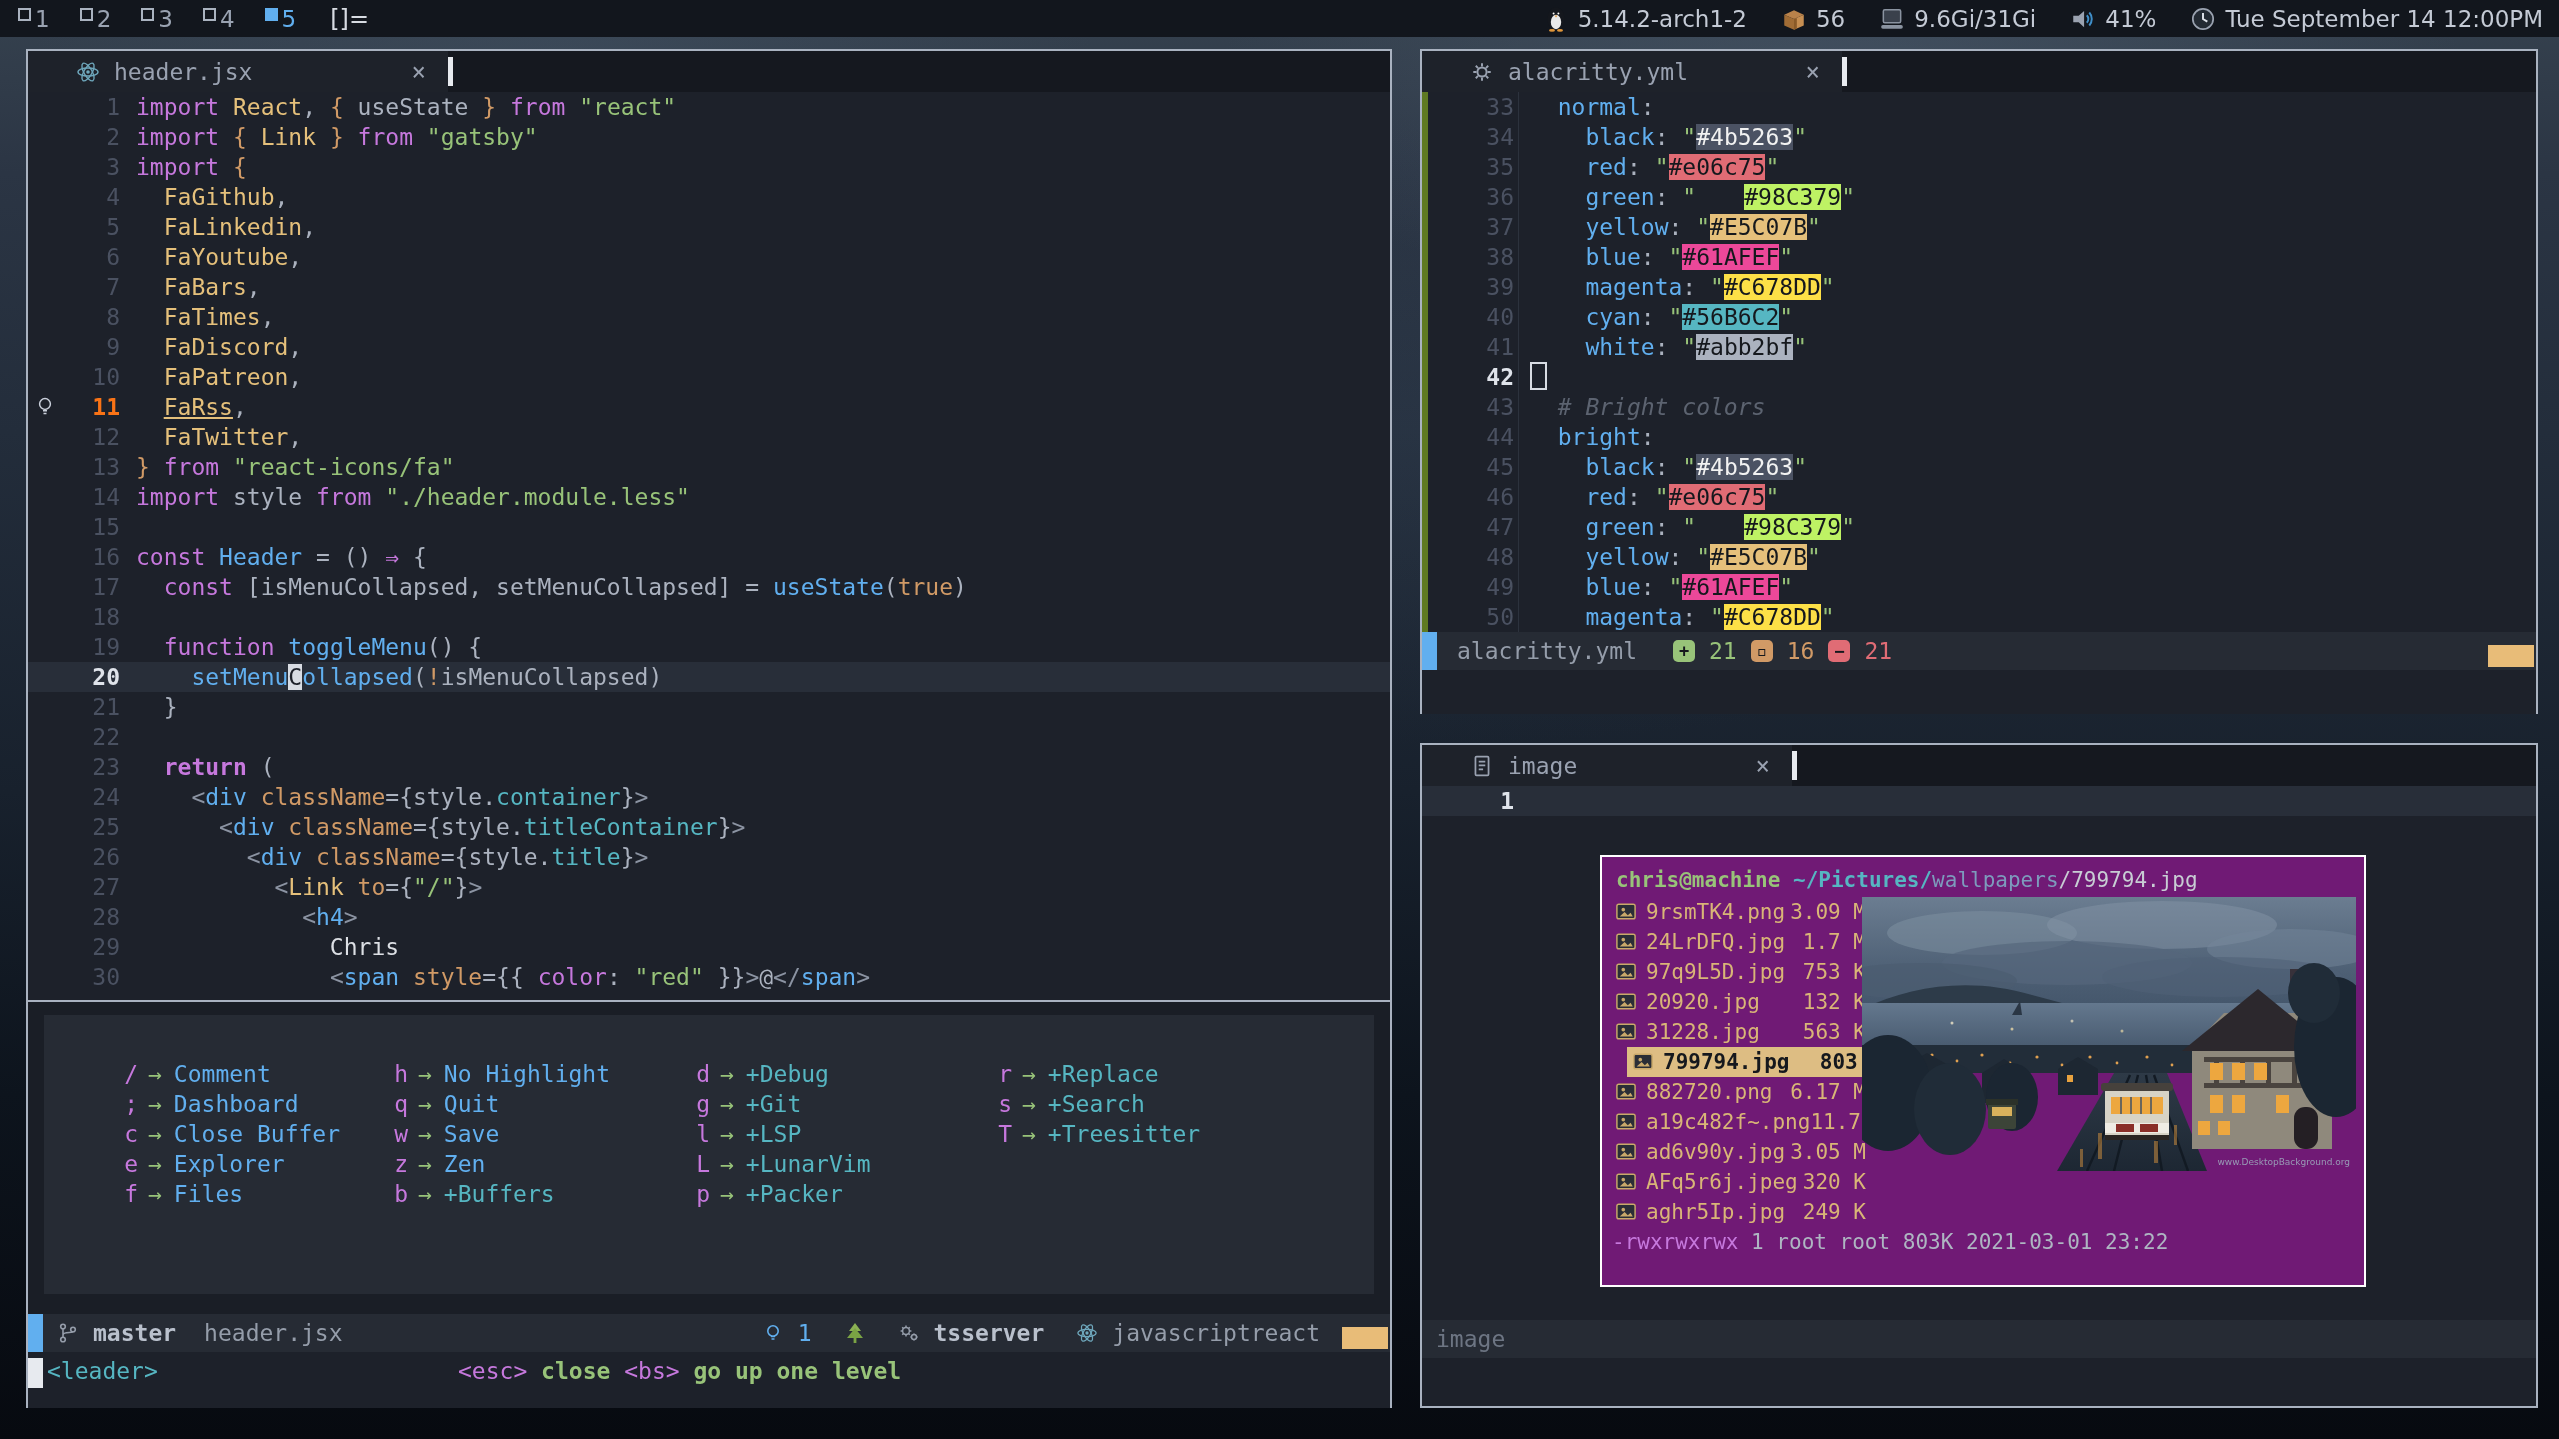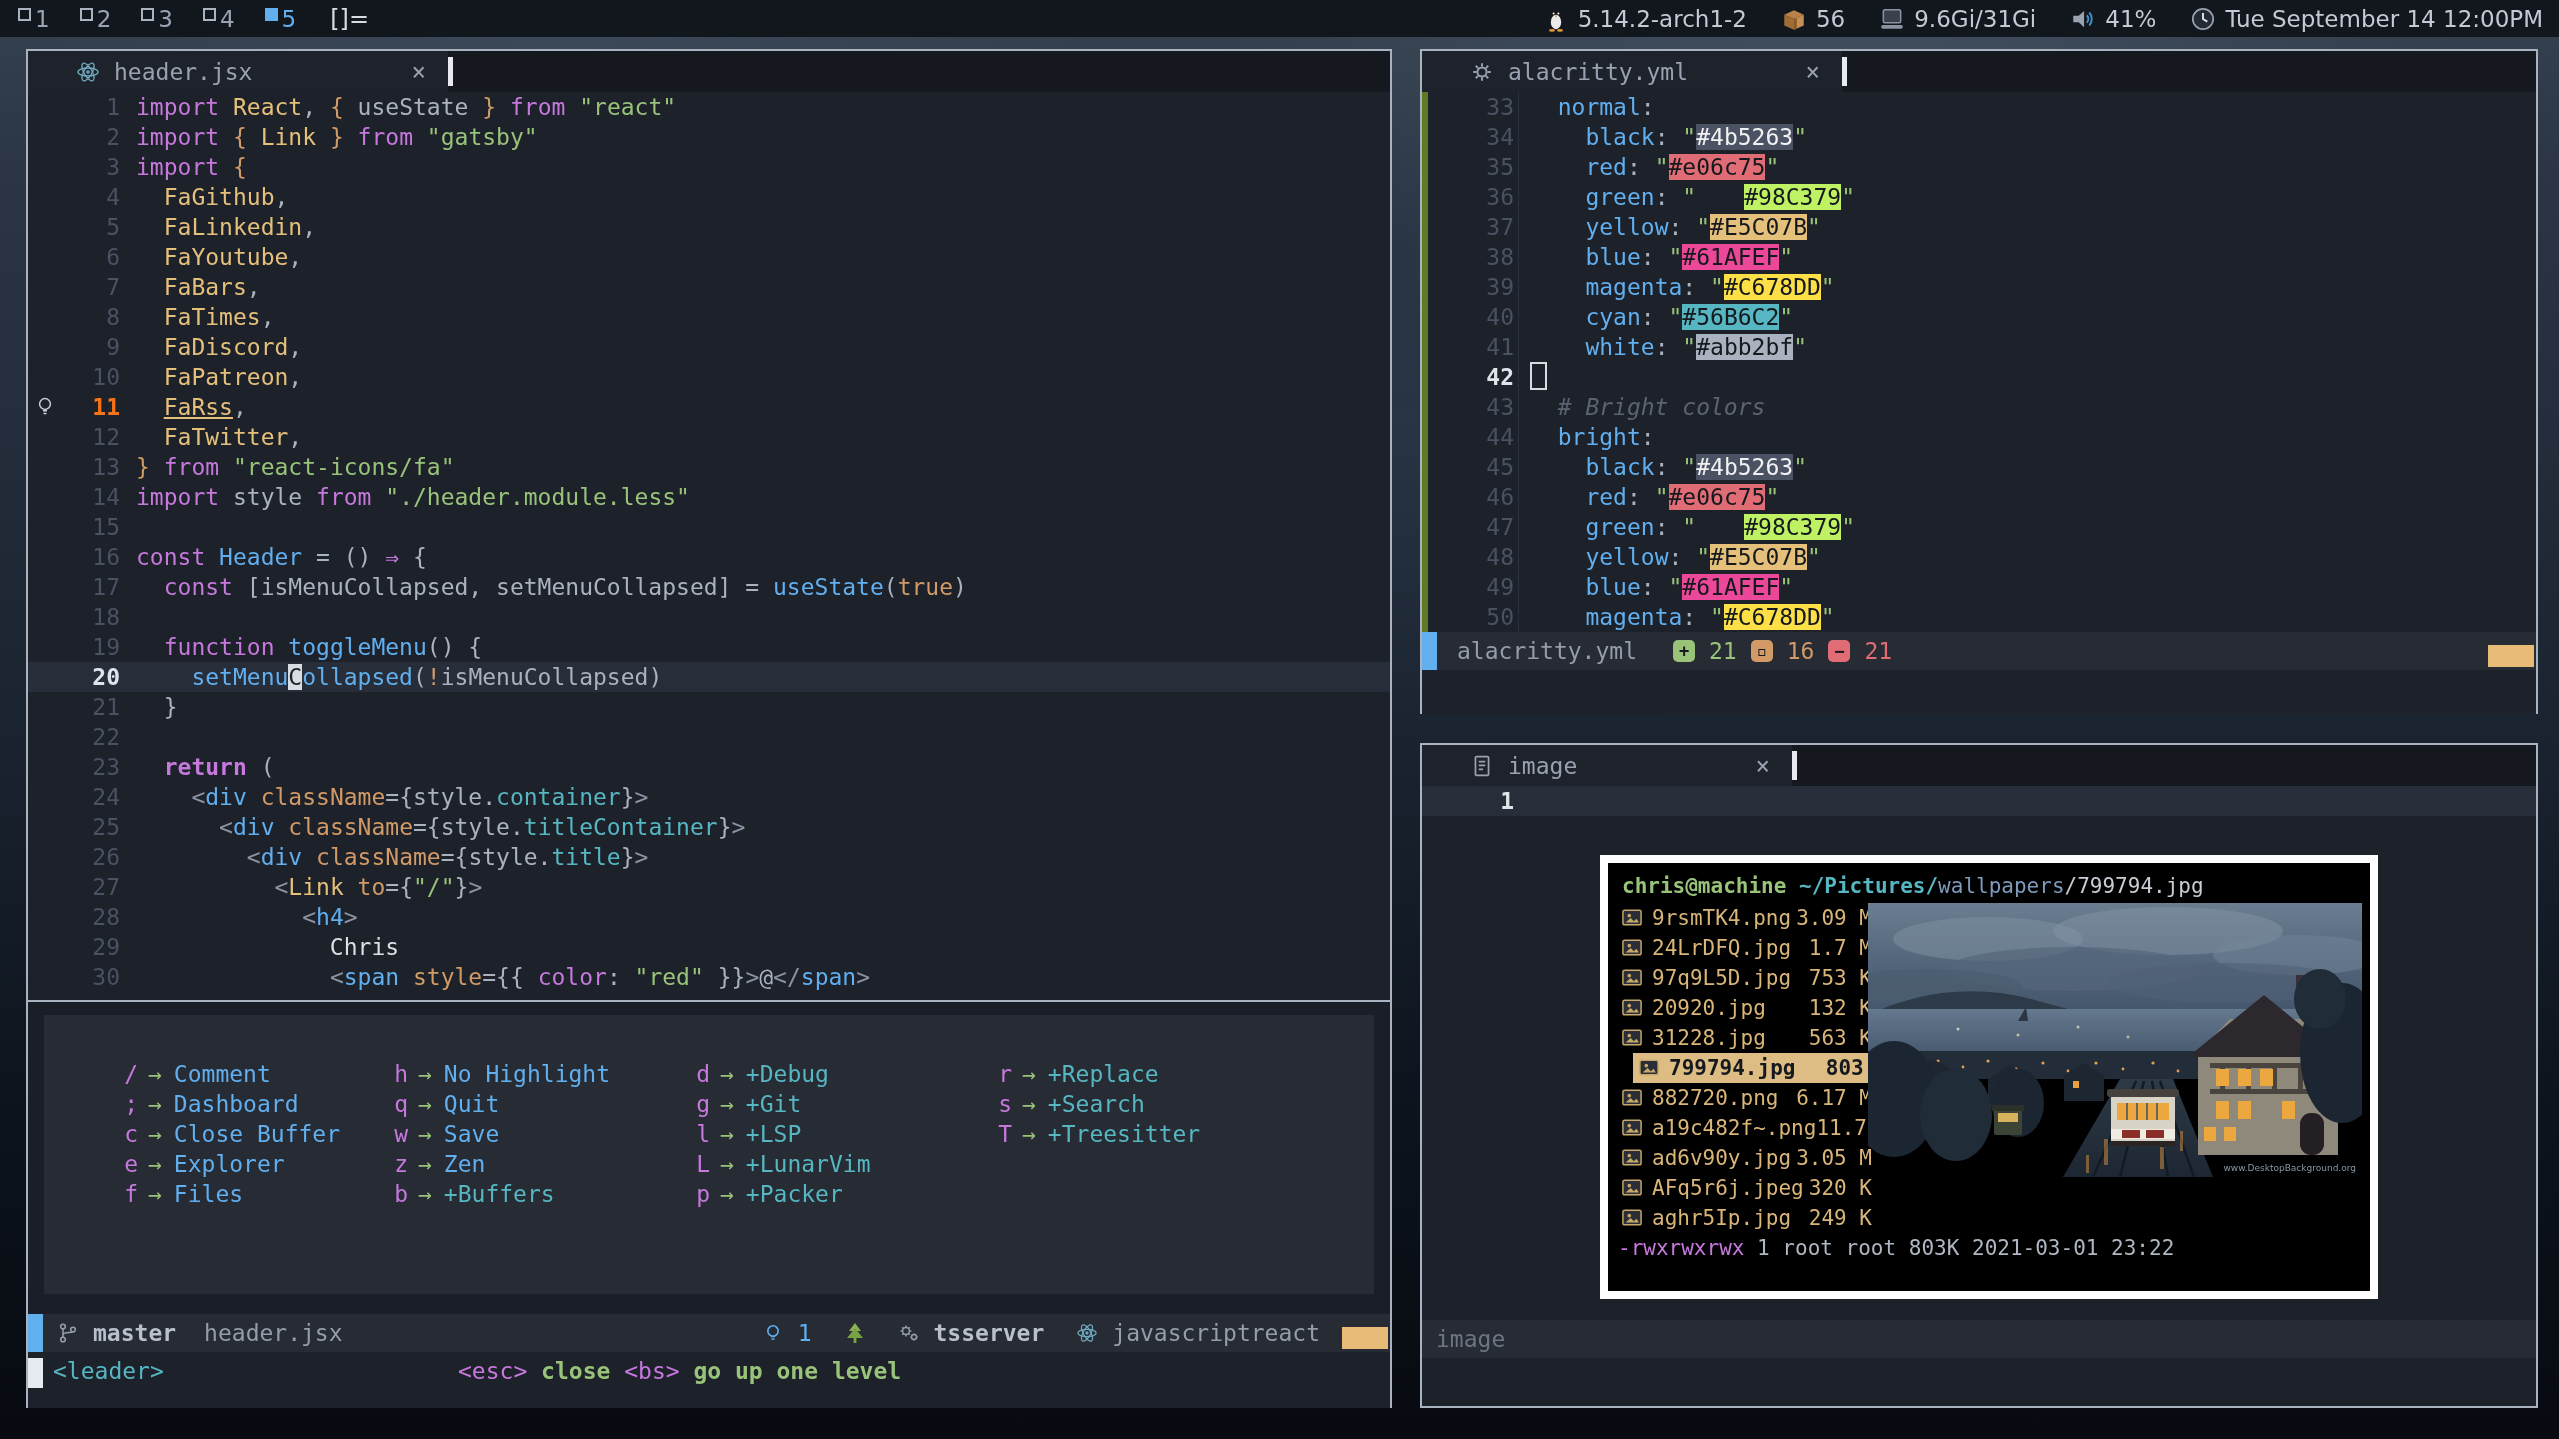--- a/index.html
+++ b/index.html
@@ -73,28 +73,28 @@
   .sl-right{margin-left:auto;display:flex;align-items:center;gap:14px;padding-right:70px;}
   .sl-orange{position:absolute;right:2px;top:13px;width:46px;height:22px;background:#e8bc78;}
   .sl-blue{color:#61afef;}
   .chip{display:inline-flex;width:22px;height:22px;border-radius:5px;align-items:center;
     justify-content:center;font-size:17px;font-weight:bold;color:#15181d;}
   .chip.add{background:#98c379;} .chip.chg{background:#d19a66;} .chip.del{background:#e06c75;}
   .cnt-add{color:#98c379;} .cnt-chg{color:#d19a66;} .cnt-del{color:#e06c75;}
   .cmdline{position:absolute;left:0;right:0;bottom:0;background:#1d212a;font-size:23px;
     display:flex;align-items:flex-start;padding-top:6px;}
   .cmdblock{width:15px;height:30px;background:#e7eaef;flex:none;}
-  .leader{color:#56b6c2;padding-left:10px;}
+  .leader{color:#56b6c2;padding-left:4px;}
   .hints{position:absolute;left:430px;top:6px;white-space:pre;}
   .hint-key{color:#c678dd;} .hint-act{color:#98c379;font-weight:bold;}
   
   .gitstrip{position:absolute;left:0;top:41px;width:6px;background:#5f7a22;}
   .guideline{position:absolute;left:96px;top:41px;width:1px;background:#2c323d;}
   
-  .picker{position:absolute;border:8px solid #ffffff;background:#000000;font-size:21px;
+  .picker{position:absolute;border:2px solid #ffffff;background:#701a75;font-size:21px;
     line-height:30px;color:#c8cdd4;}
   .pk-head{padding:8px 0 2px 14px;white-space:pre;}
   .pk-host{color:#98c379;font-weight:bold;}
   .pk-cyan{color:#56b6c2;font-weight:bold;}
   .pk-blue{color:#7d9bbd;}
   .pk-white{color:#c8cdd4;}
   .frow{display:flex;align-items:center;height:30px;width:250px;margin-left:8px;padding:0 6px;}
   .frow .fico{display:inline-flex;width:22px;height:18px;margin-right:8px;flex:none;}
   .frow .fico svg{width:20px;height:17px;}
   .fname{color:#d9b577;white-space:pre;}

